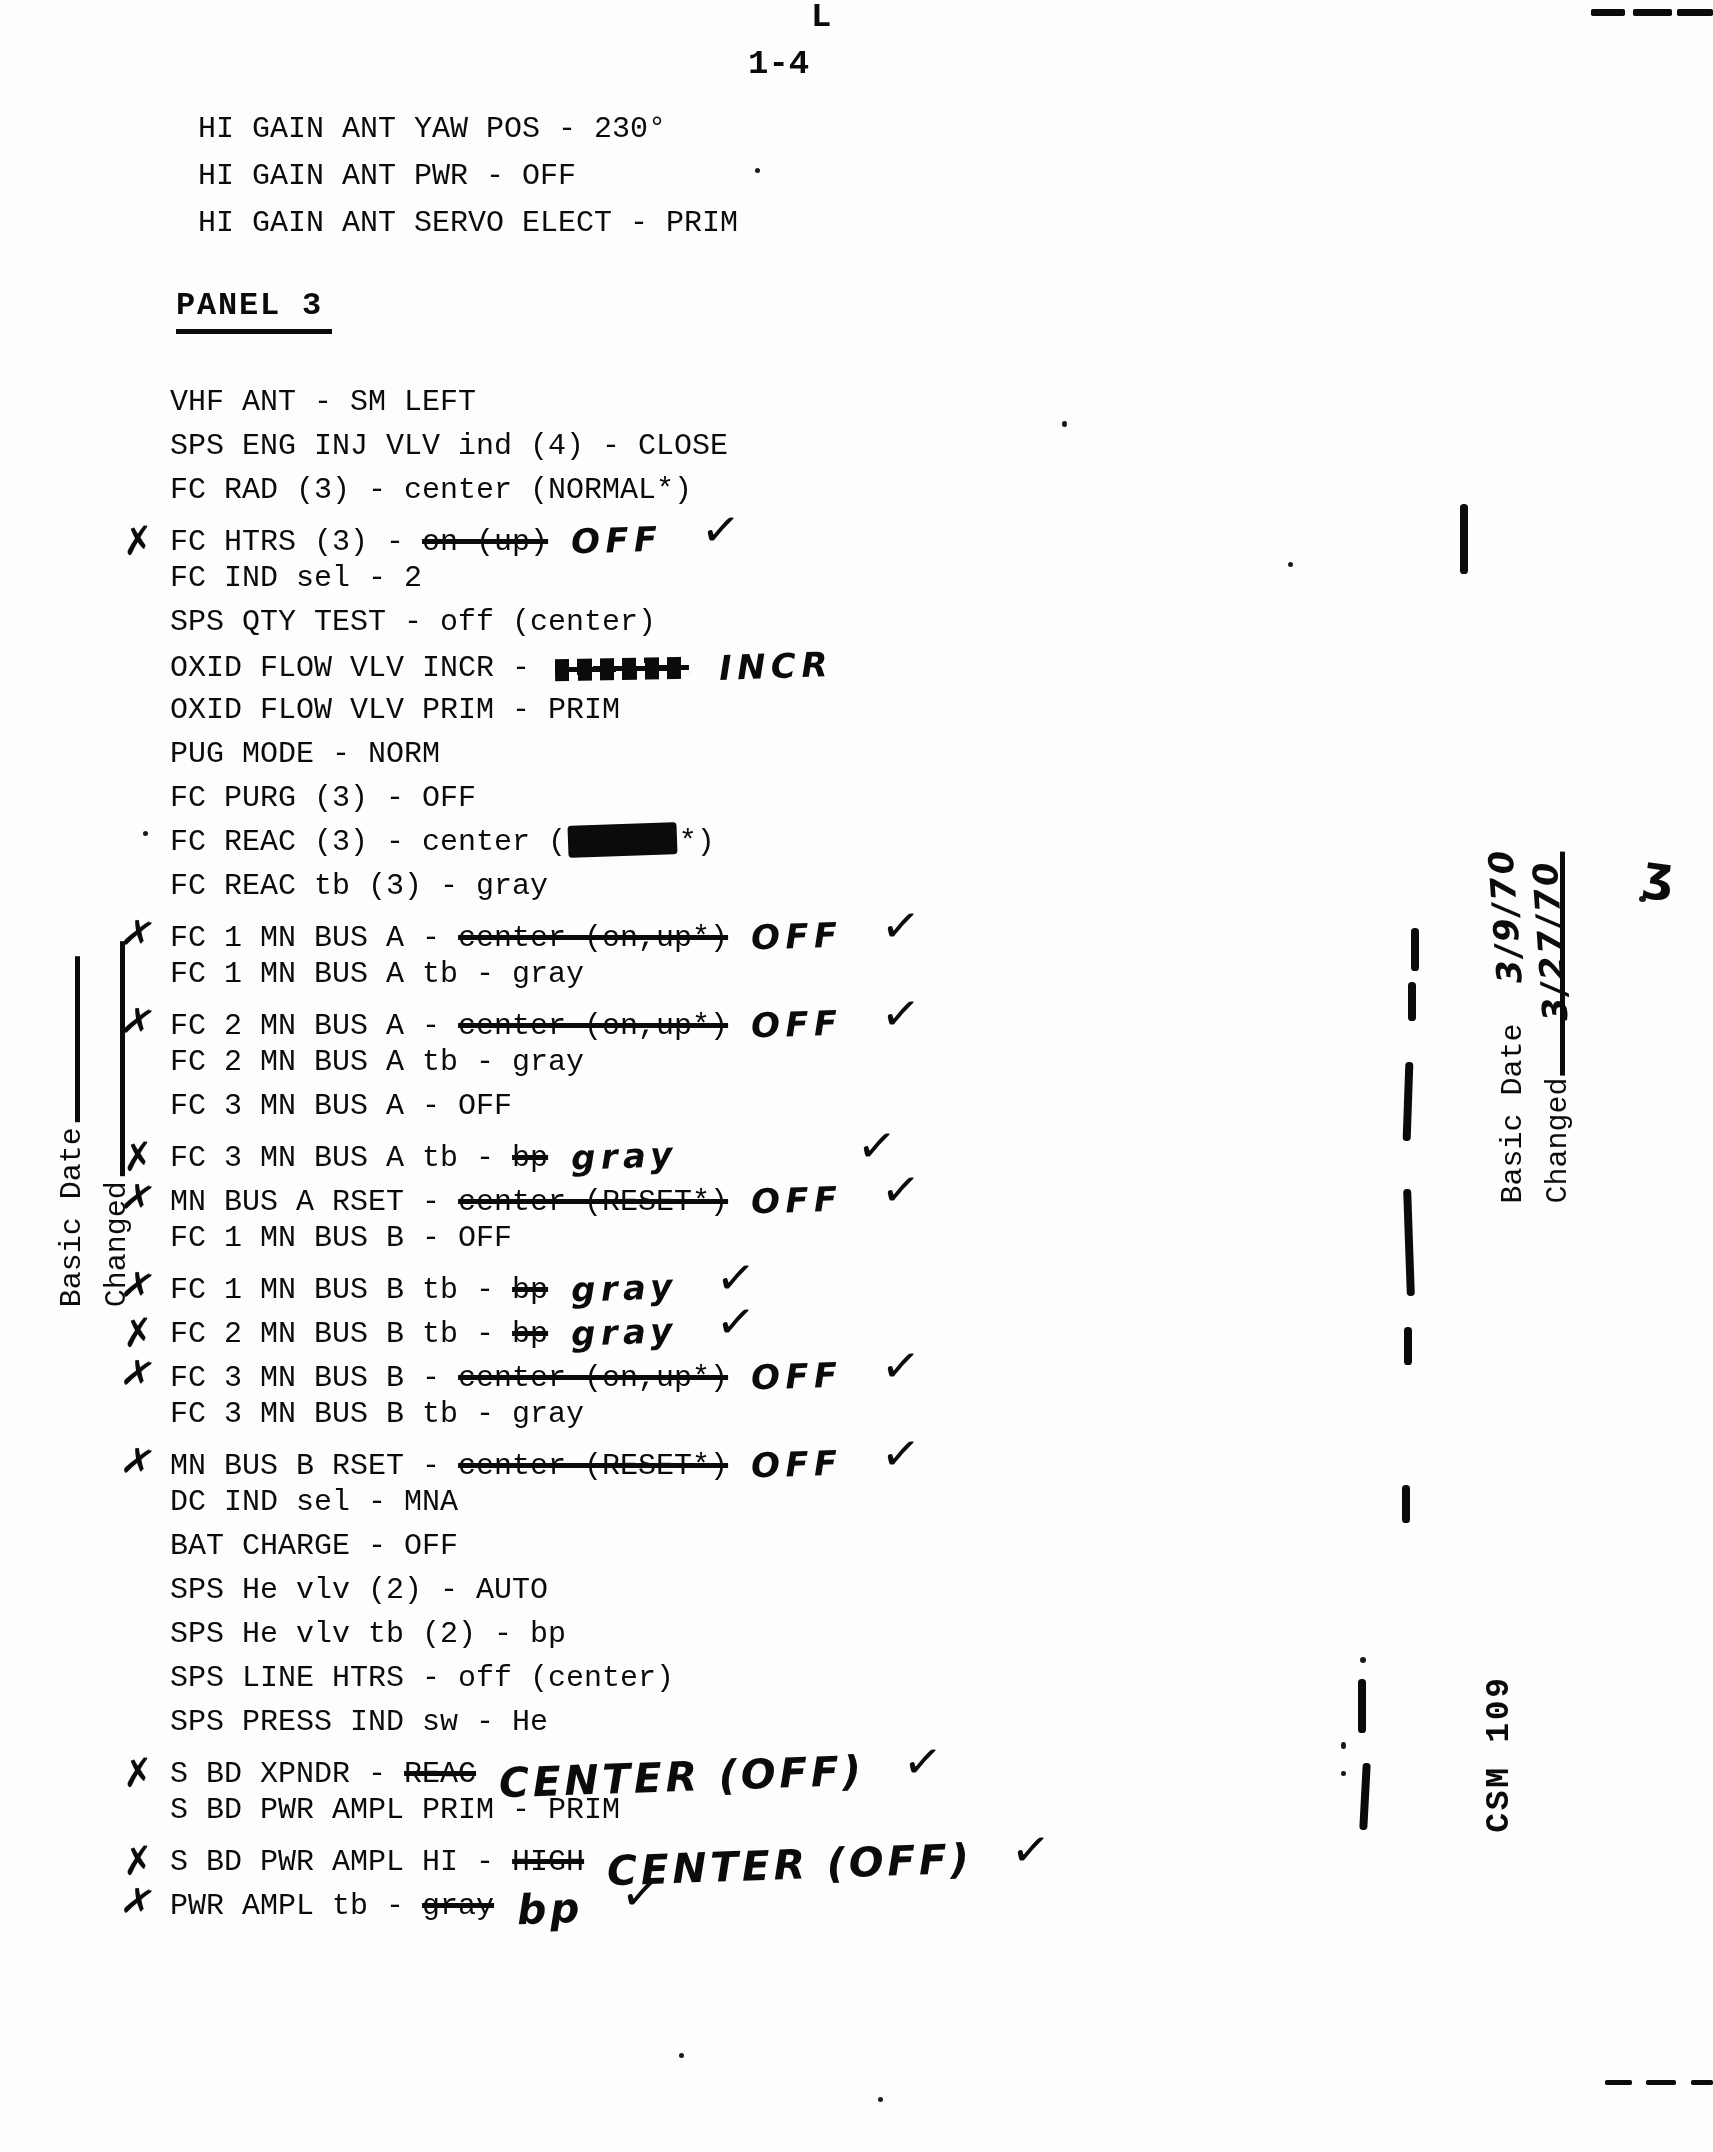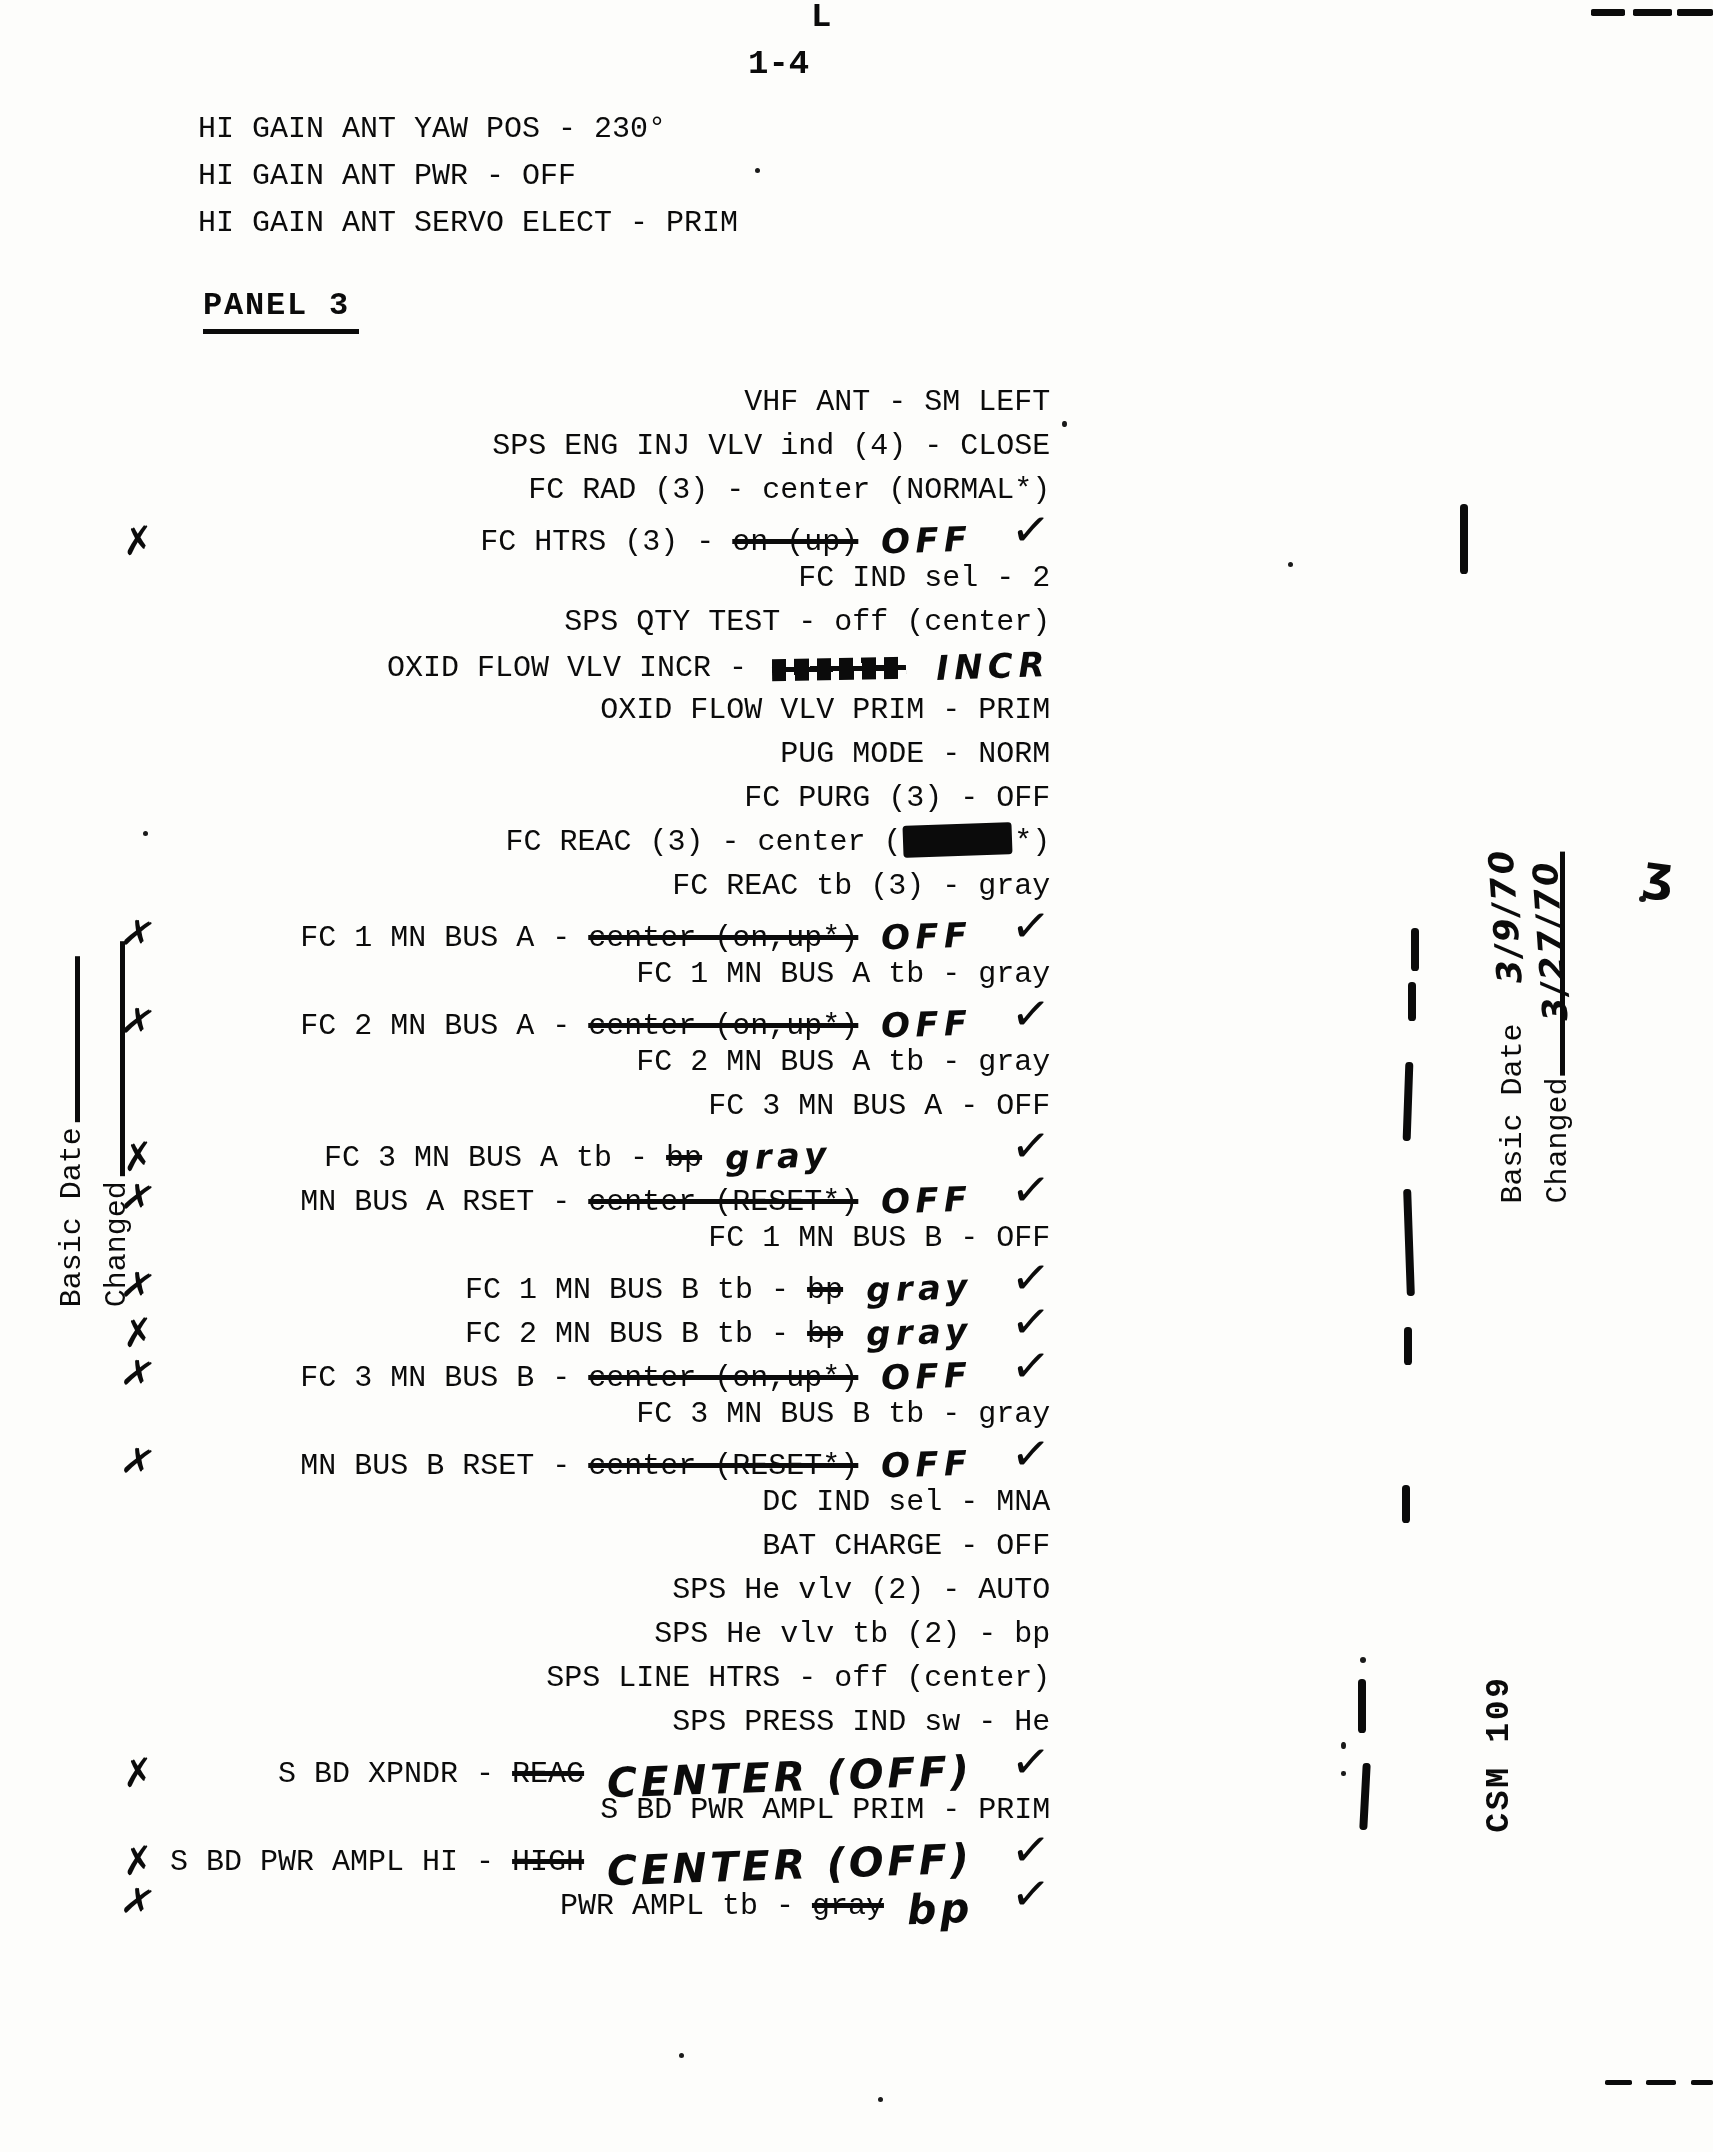--- a/index.html
+++ b/index.html
@@ -9,24 +9,24 @@
     font-family:"Liberation Mono", monospace;
   }
   
   .typed{font-size:30px;letter-spacing:0;}
   .corner-letter{position:absolute;left:811px;top:-1.8px;font-size:34px;font-weight:bold;}
   .page-number{position:absolute;left:748px;top:45px;font-size:34px;font-weight:bold;}
   .top-list{position:absolute;left:198px;top:106px;}
   .top-list .tline{height:47px;line-height:47px;font-size:30px;white-space:nowrap;}
   .section-title{
     position:absolute;left:176px;top:287px;font-size:32px;font-weight:bold;
-    border-bottom:5.4px solid #0b0b0b;padding:0 9px 5.4px 0;letter-spacing:1.8px;margin-left:27px;
+    border-bottom:5.4px solid #0b0b0b;padding:0 9px 5.4px 0;letter-spacing:1.8px;
   }
   .checklist{position:absolute;left:170px;top:380px;}
-  .line{position:relative;height:44px;line-height:44px;font-size:30px;white-space:nowrap;text-align:right;}
+  .line{position:relative;height:44px;line-height:44px;font-size:30px;white-space:nowrap;}
   .struck{
     text-decoration:line-through;
     text-decoration-thickness:5.4px;
     text-decoration-color:#0b0b0b;
   }
   .post{font-size:30px;}
   
   .hand{
     font-family:"DejaVu Sans", sans-serif;font-style:italic;font-weight:600;
     font-size:34px;letter-spacing:5.4px;margin-left:23px;

